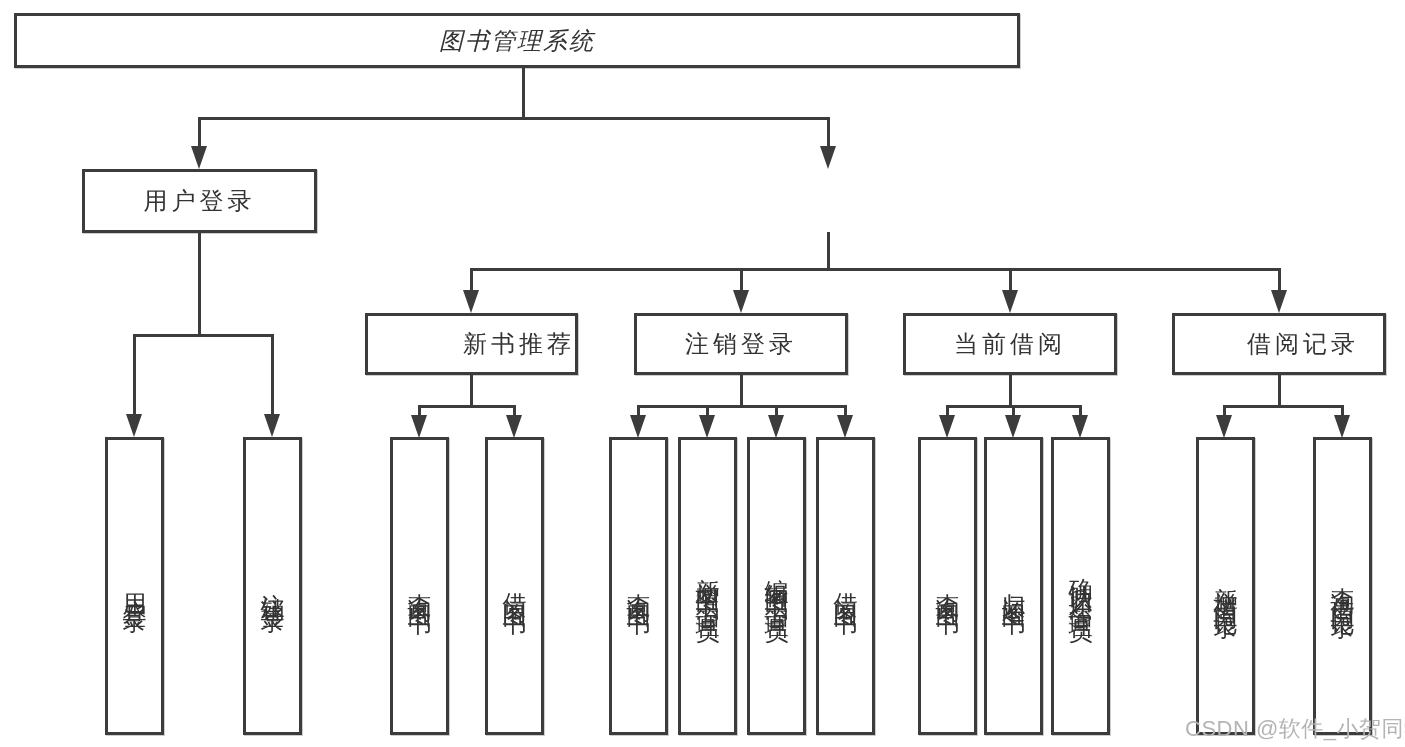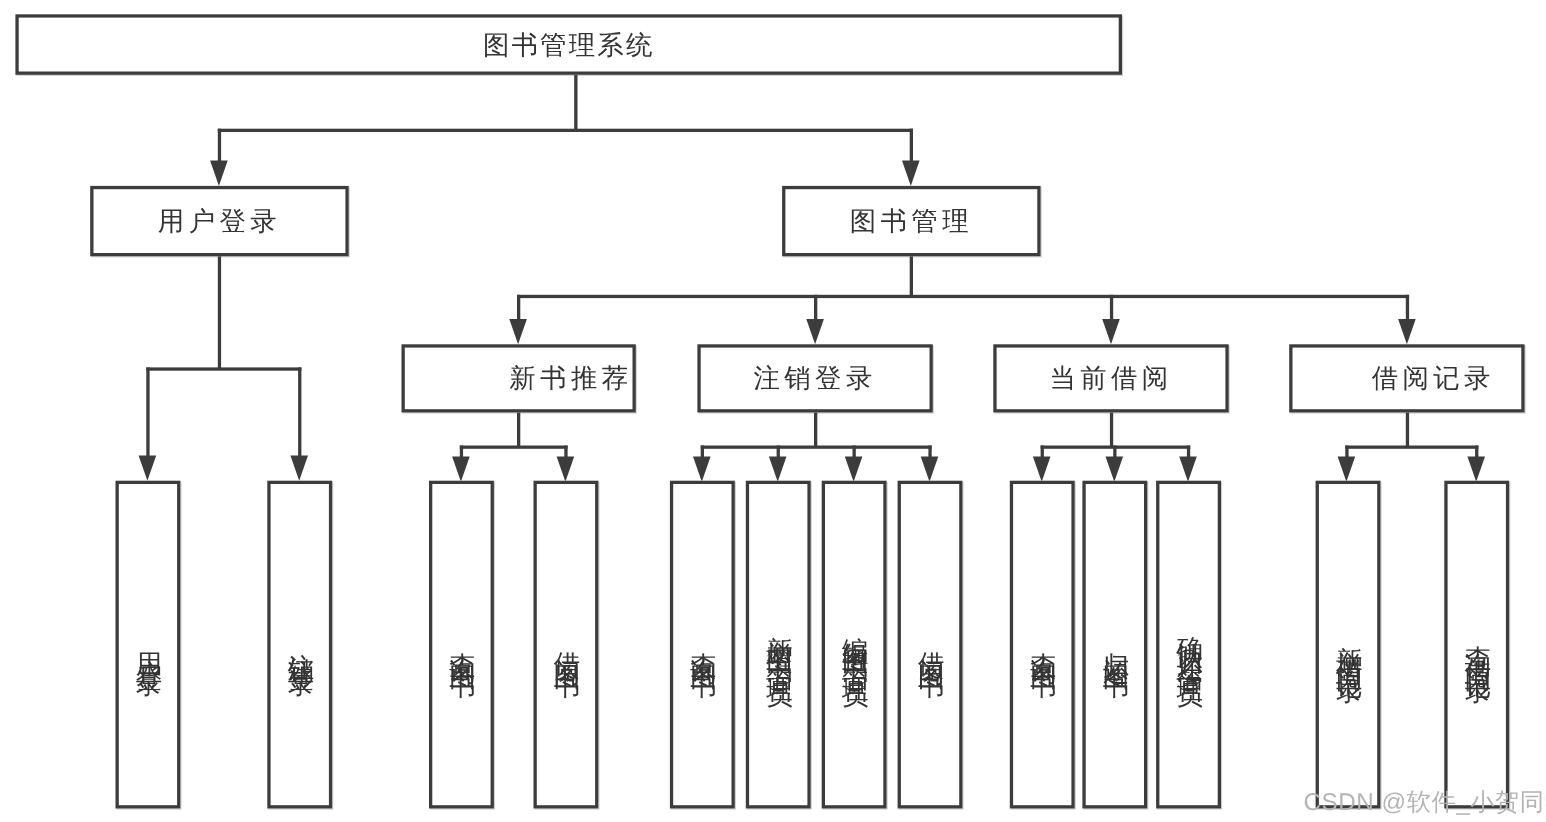--- a/index.html
+++ b/index.html
@@ -12,21 +12,21 @@
     box-sizing:border-box;
     border:3px solid #3c3c3c;
     background:#ffffff;
     display:flex;align-items:center;justify-content:center;
     color:#333333;
     font-size:24px;
     letter-spacing:4px;
     box-shadow:1px 1px 0 rgba(60,60,60,0.25);
     white-space:nowrap;
   }
-  .hbox.title{font-size:24px;letter-spacing:2px;}
+  .hbox.title{font-size:24px;letter-spacing:2px;font-style:italic;}
   .vbox{
     position:absolute;
     box-sizing:border-box;
     top:437px;width:59px;height:298px;
     border:3px solid #3c3c3c;
     background:#ffffff;
     display:flex;align-items:center;justify-content:center;
     box-shadow:1px 1px 0 rgba(60,60,60,0.25);
   }
   .vtext{
@@ -126,23 +126,20 @@
   </div>
 
   <div class="hbox title" style="left:14px;top:13px;width:1006px;height:55px;">
     <span>图书管理系统</span>
   </div>
 
   <div class="hbox" style="left:82px;top:169px;width:235px;height:64px;">
     <span>用户登录</span>
   </div>
 
-  <div class="hbox" style="left:711px;top:169px;width:235px;height:64px;">
-    <span>图书管理</span>
-  </div>
 
   <div class="hbox" style="left:365px;top:313px;width:213px;height:62px;justify-content:flex-end;">
     <span>新书推荐</span>
   </div>
 
   <div class="hbox" style="left:634px;top:313px;width:214px;height:62px;">
     <span>注销登录</span>
   </div>
 
   <div class="hbox" style="left:903px;top:313px;width:214px;height:62px;">

